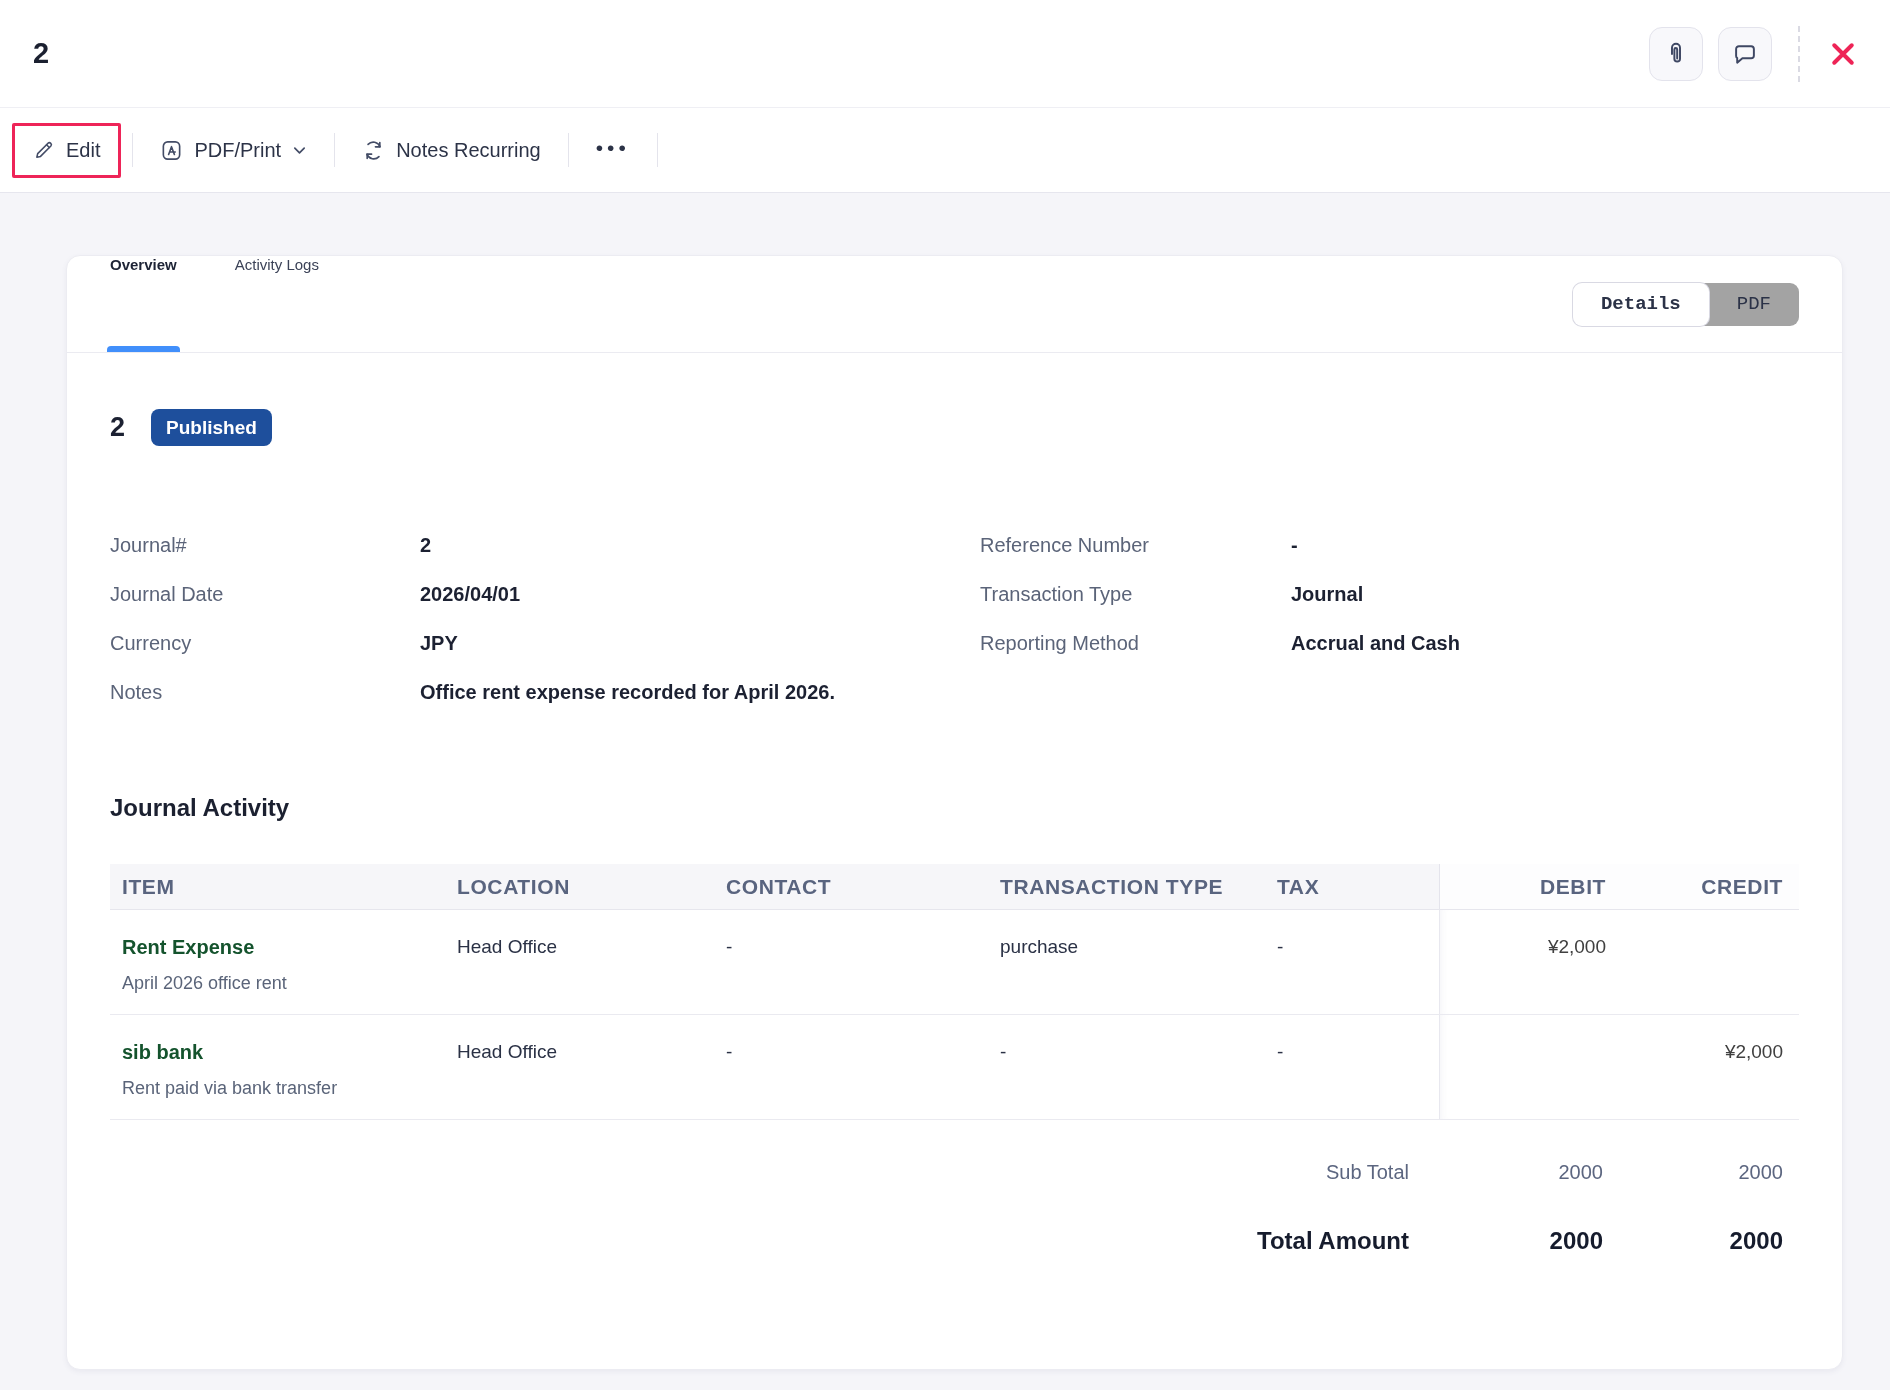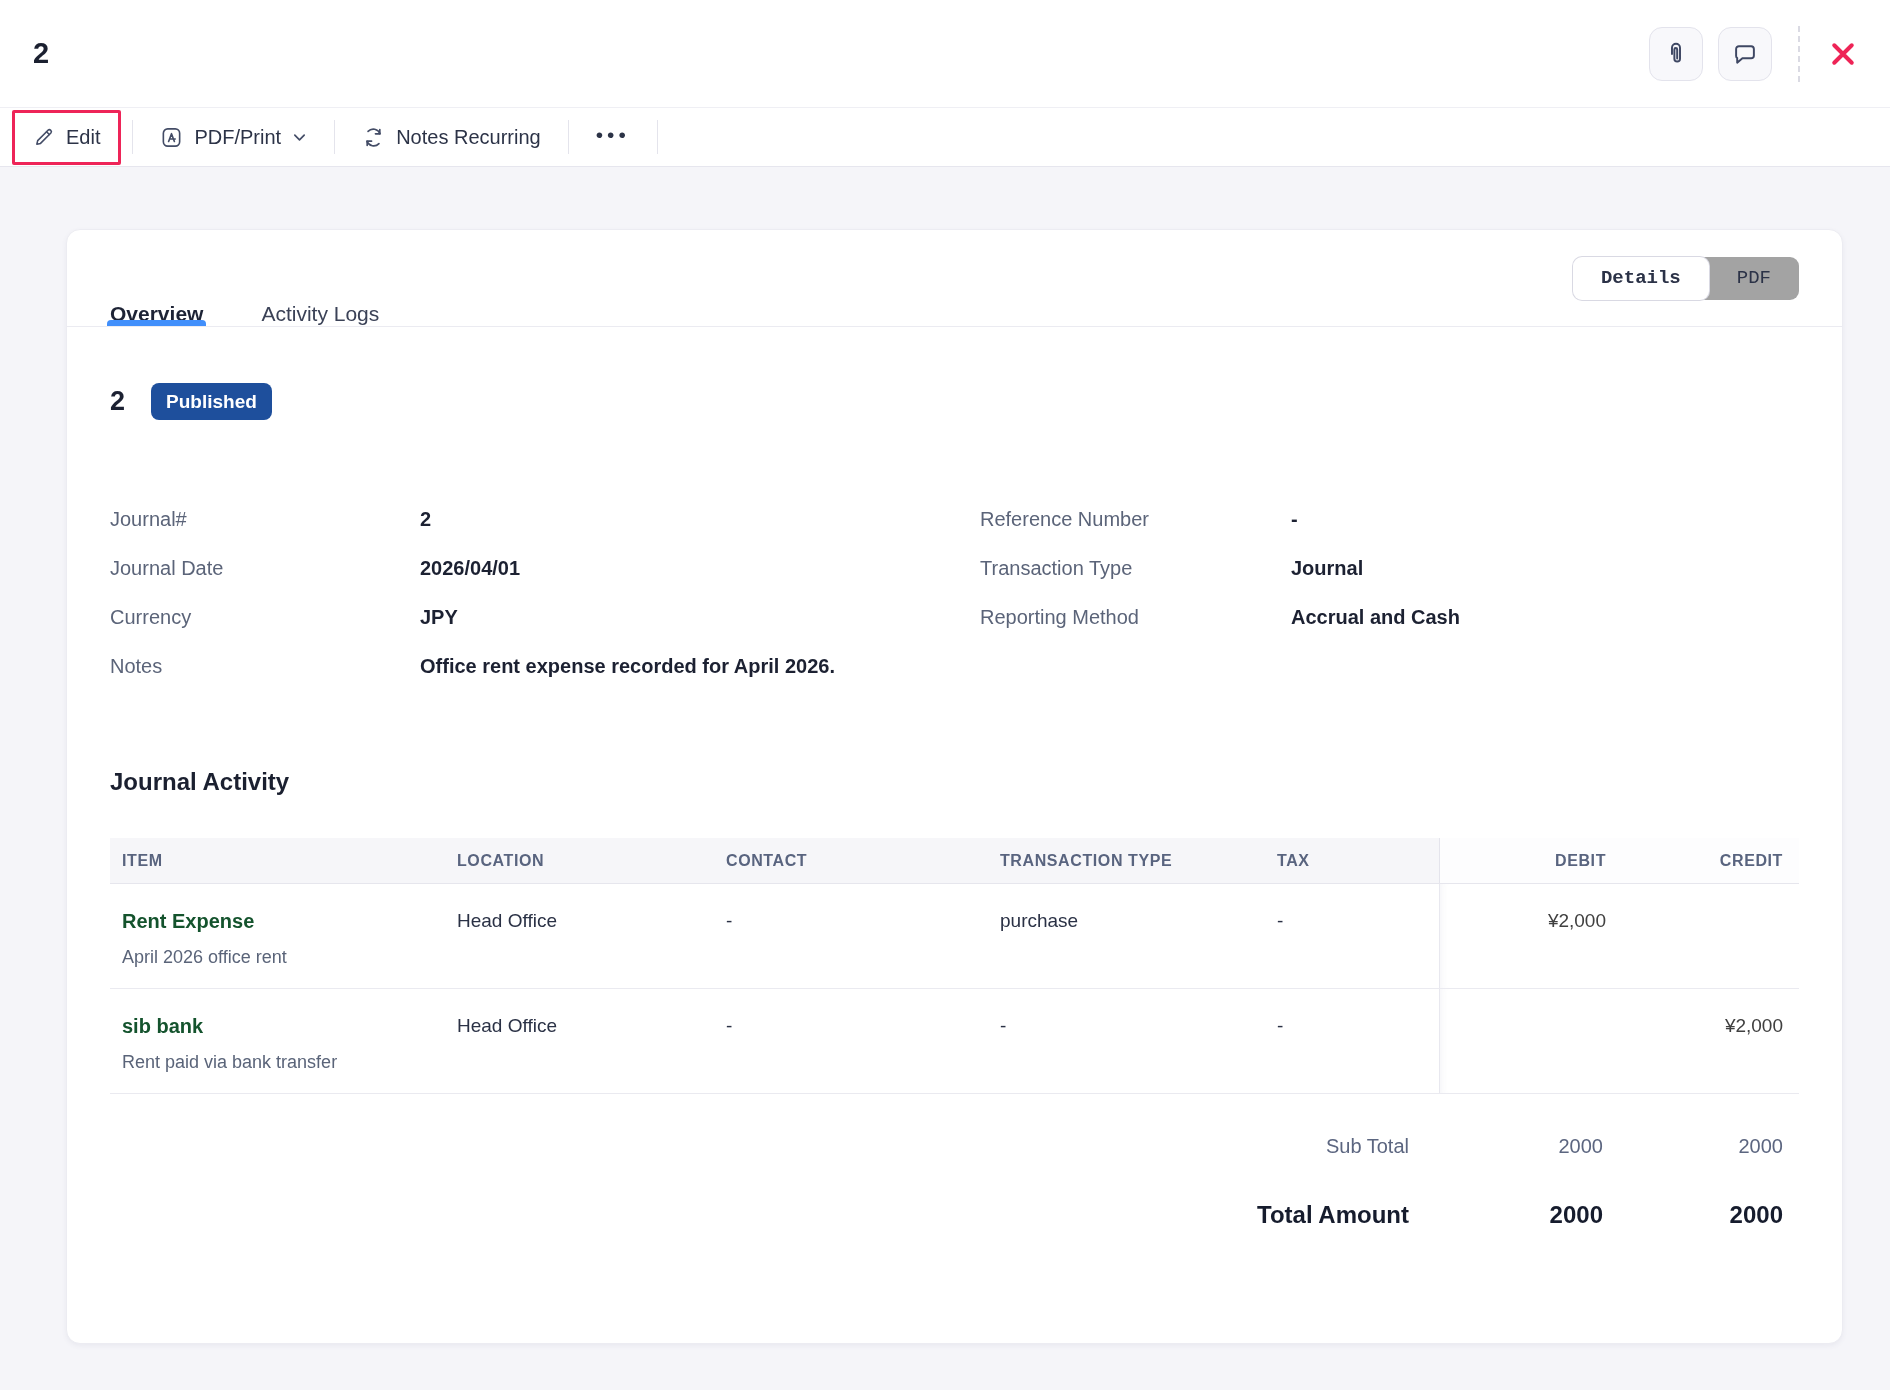--- a/index.html
+++ b/index.html
@@ -25,21 +25,21 @@
     background:#f8f8fb; display:flex; align-items:center; justify-content:center;
     color:#3e4763; cursor:pointer; margin-left:15px;
   }
   .dashed-divider {
     height:56px; width:0; border-left:2px dashed #dadae3; margin:0 22px 0 26px;
   }
   .close-btn { background:none; border:none; cursor:pointer; padding:6px; }
 
   
   .toolbar {
-    height:60px; background:#ffffff;
+    height:86px; background:#ffffff;
     border-top:1px solid #efeff4; border-bottom:1px solid #e6e6ee;
     display:flex; align-items:center; padding-left:12px;
   }
   .tb-btn {
     display:flex; align-items:center; gap:11px;
     background:none; border:none; cursor:pointer;
     font-family:inherit; font-size:20px; color:#2c3347; padding:10px 16px;
   }
   .edit-annotation {
     border:3px solid #ee2458; border-radius:2px;
@@ -56,22 +56,22 @@
     height:1115px; box-shadow:0 2px 5px rgba(90,90,130,.07);
     overflow:hidden;
   }
 
   
   .tabbar {
     height:97px; border-bottom:1px solid #ebebf1;
     display:flex; align-items:center; padding:0 43px;
   }
   .tab {
-    height:100%; display:flex; align-items:flex-end;
-    font-size:21px; color:#3b4257; margin-right:58px;
+    height:100%; display:flex; align-items:flex-start;
+    font-size:15px; color:#3b4257; margin-right:58px;
     position:relative; cursor:pointer;
   }
   .tab.active { font-weight:bold; color:#1d2335; }
   .tab.active::after {
     content:''; position:absolute; left:-3px; right:-3px; bottom:0;
     height:6px; background:#418ffb; border-radius:4px 4px 0 0;
   }
   .toggle {
     margin-left:auto; background:#a3a3a3; border-radius:9px;
     display:flex; align-items:stretch;font-family:Liberation Mono, monospace;
@@ -104,21 +104,21 @@
 
   
   .section-heading { margin-top:90px; font-size:24px; font-weight:bold; color:#1b2030; }
 
   .jtable { margin-top:42px; }
   .jt-header {
     display:grid; grid-template-columns:335px 269px 274px 277px 174px 183px 1fr;
     height:46px; background:#f6f6f9; border-bottom:1px solid #e6e6ed;
   }
   .jt-h {
-    font-size:16px; font-weight:bold; color:#59647f; letter-spacing:.6px;
+    font-size:21px; font-weight:bold; color:#59647f; letter-spacing:.6px;
     display:flex; align-items:center; padding-left:12px;
   }
   .jt-h.num { justify-content:flex-end; padding:0 16px 0 0; background:#fdfdfe; }
   .jt-h.first-num { border-left:1px solid #e4e4ec; }
 
   .jt-row {
     display:grid; grid-template-columns:335px 269px 274px 277px 174px 183px 1fr;
     border-bottom:1px solid #eaeaf0;
   }
   .jt-cell { padding:26px 0 20px 12px; font-size:19px; color:#2a3145; }

